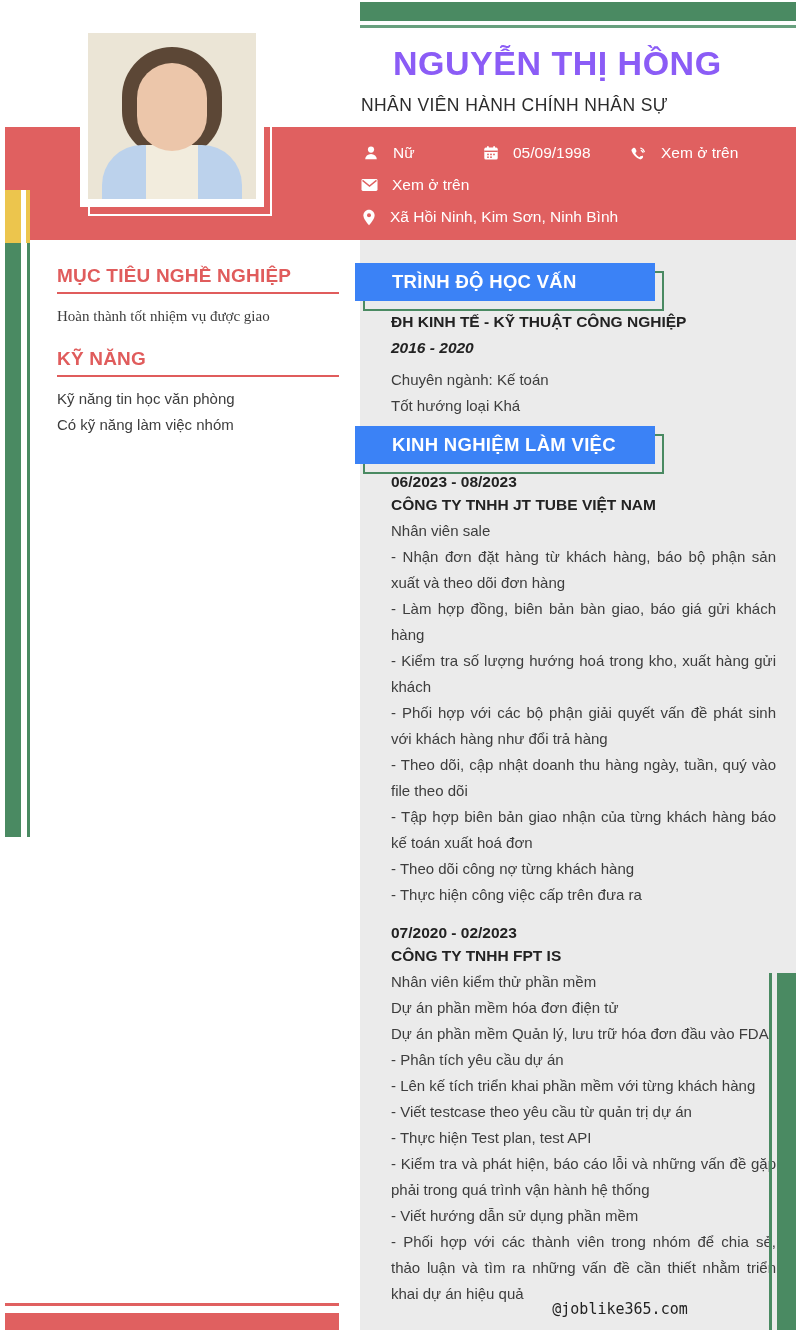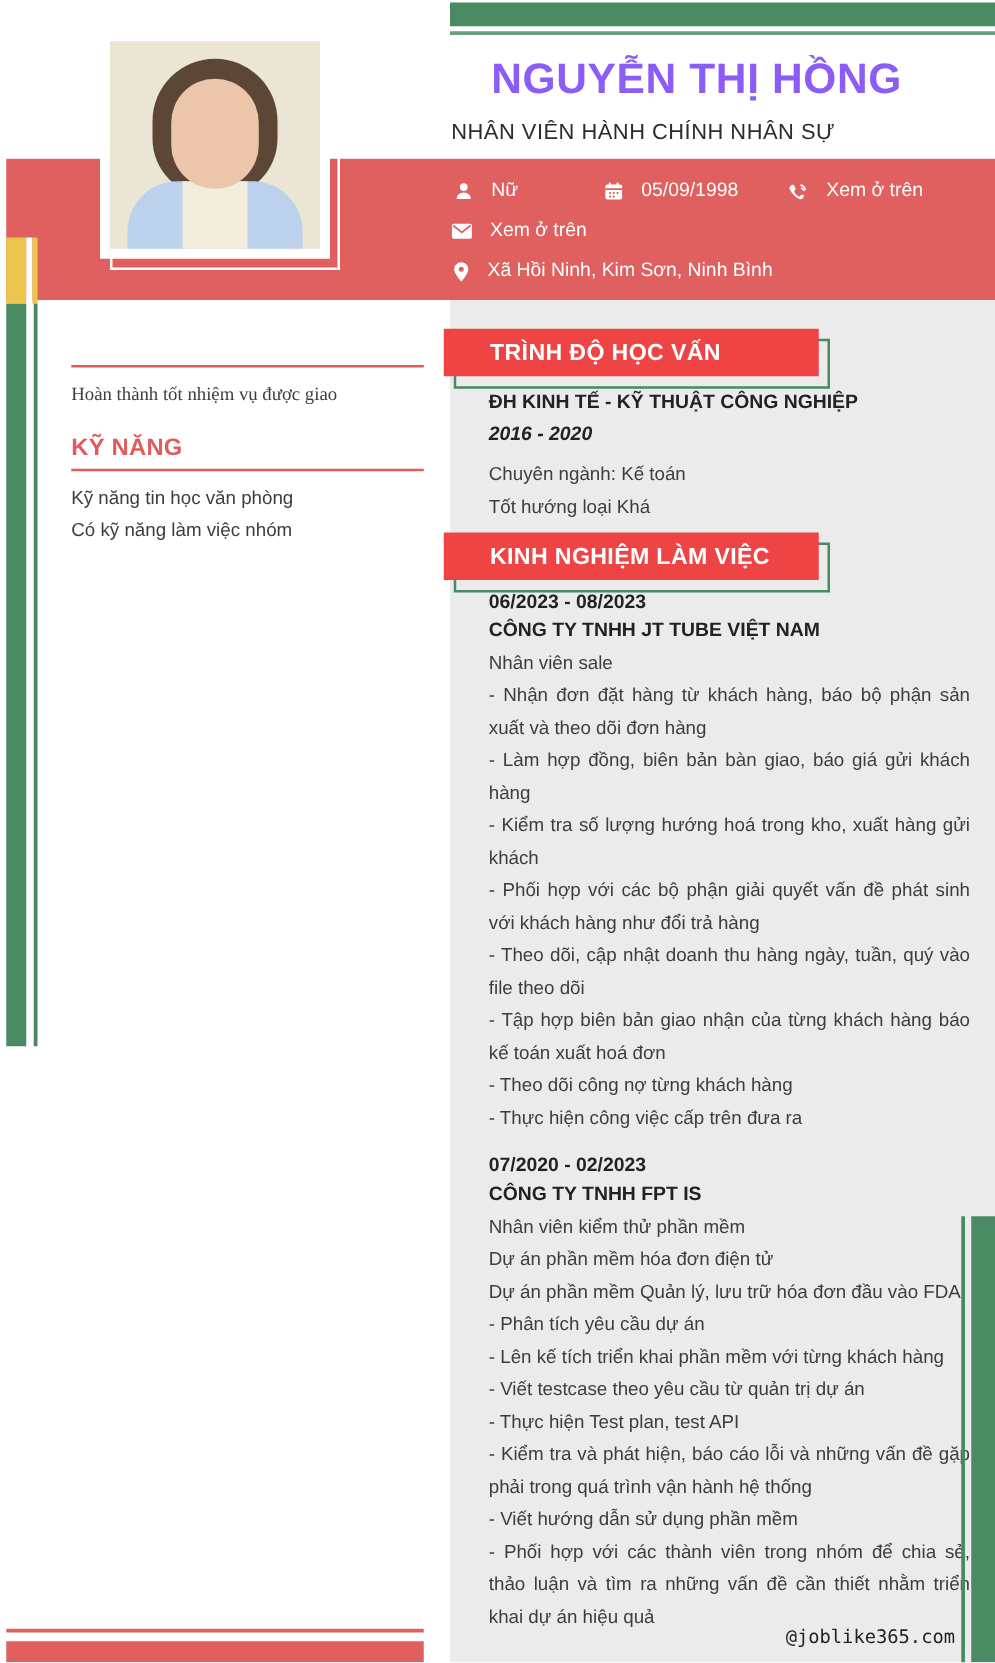--- a/index.html
+++ b/index.html
@@ -48,21 +48,21 @@
   
   .gray-panel{left:360px;top:240px;width:436px;height:1090px;background:#ebebeb;}
 
   
   .l-heading{width:300px;font-size:19px;font-weight:700;color:#e05c5c;letter-spacing:.2px;}
   .l-rule{width:282px;height:2px;background:#e05c5c;}
   .l-text{width:300px;font-size:15px;color:#3d3d3d;line-height:26px;}
 
   
   .banner-outline{width:297px;height:36px;border:2px solid #4a8a62;background:transparent;}
-  .banner{width:300px;height:38px;background:#ef4444;color:#ffffff;font-size:18.5px;font-weight:700;line-height:38px;padding-left:37px;box-sizing:border-box;letter-spacing:.3px;}
+  .banner{width:300px;height:38px;background:#3b82f6;color:#ffffff;font-size:18.5px;font-weight:700;line-height:38px;padding-left:37px;box-sizing:border-box;letter-spacing:.3px;}
 
   
   .edu-block{left:391px;top:310px;width:385px;}
   .edu-school{font-size:15.5px;font-weight:700;color:#222;line-height:24px;}
   .edu-period{font-size:15.5px;font-weight:700;font-style:italic;color:#222;line-height:24px;margin-top:2px;}
   .edu-detail{font-size:15px;color:#3d3d3d;line-height:26px;}
 
   .exp-block{left:391px;top:470px;width:385px;}
   .job{margin:0;}
   .job + .job{margin-top:13px;}
@@ -70,21 +70,21 @@
   .job-company{font-size:15.5px;font-weight:700;color:#222;line-height:23px;}
   .job p{margin:0;font-size:15px;color:#3d3d3d;line-height:26px;text-align:justify;}
   .job p.first{margin-top:2px;}
 
   
   .bottom-red-line{left:5px;top:1303px;width:334px;height:3px;background:#e06060;}
   .bottom-red-rect{left:5px;top:1313px;width:334px;height:17px;background:#e06060;}
   .right-green-line{left:769px;top:973px;width:3px;height:357px;background:#4a8a62;}
   .right-green-bar{left:777px;top:973px;width:19px;height:357px;background:#4a8a62;}
 
-  .watermark{left:476px;top:1300px;width:288px;text-align:right;font-family:"DejaVu Sans Mono","Liberation Mono",monospace;font-size:15px;color:#222;}
+  .watermark{left:476px;top:1300px;width:288px;text-align:center;font-family:"DejaVu Sans Mono","Liberation Mono",monospace;font-size:15px;color:#222;}
 </style>
 </head>
 <body>
 
 <div class="page">
 
   <div class="abs top-green-bar"></div>
   <div class="abs top-green-line"></div>
 
   <div class="abs name">NGUYỄN THỊ HỒNG</div>
@@ -161,20 +161,21 @@
   </div>
 
   <div class="abs yellow-bar"></div>
   <div class="abs yellow-gap"></div>
   <div class="abs yellow-sliver"></div>
   <div class="abs green-left-bar"></div>
   <div class="abs green-left-line"></div>
 
   <div class="abs gray-panel"></div>
 
+  <div class="abs l-heading" style="left:57px;top:265px;">MỤC TIÊU NGHỀ NGHIỆP</div>
   <div class="abs l-rule" style="left:57px;top:292px;"></div>
   <div class="abs l-text" style="left:57px;top:303px;font-family:Liberation Serif, serif;">Hoàn thành tốt nhiệm vụ được giao</div>
 
   <div class="abs l-heading" style="left:57px;top:348px;">KỸ NĂNG</div>
   <div class="abs l-rule" style="left:57px;top:375px;"></div>
   <div class="abs l-text" style="left:57px;top:386px;">Kỹ năng tin học văn phòng</div>
   <div class="abs l-text" style="left:57px;top:412px;">Có kỹ năng làm việc nhóm</div>
 
   <div class="abs banner-outline" style="left:363px;top:271px;"></div>
   <div class="abs banner" style="left:355px;top:263px;">TRÌNH ĐỘ HỌC VẤN</div>

